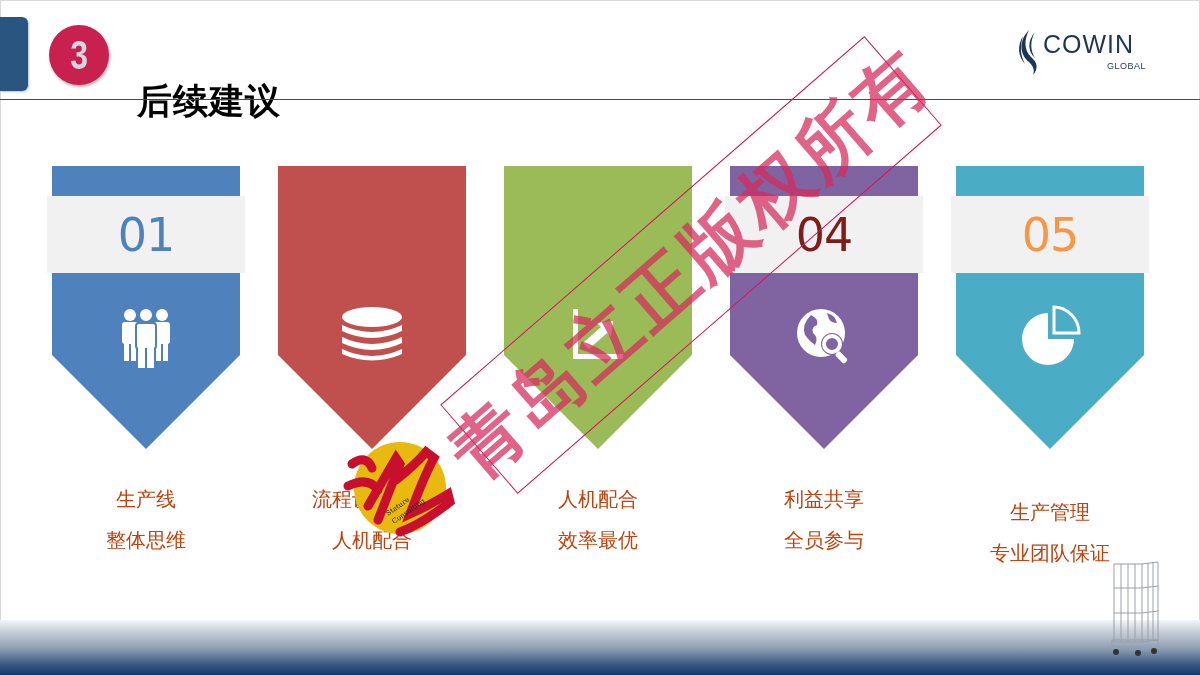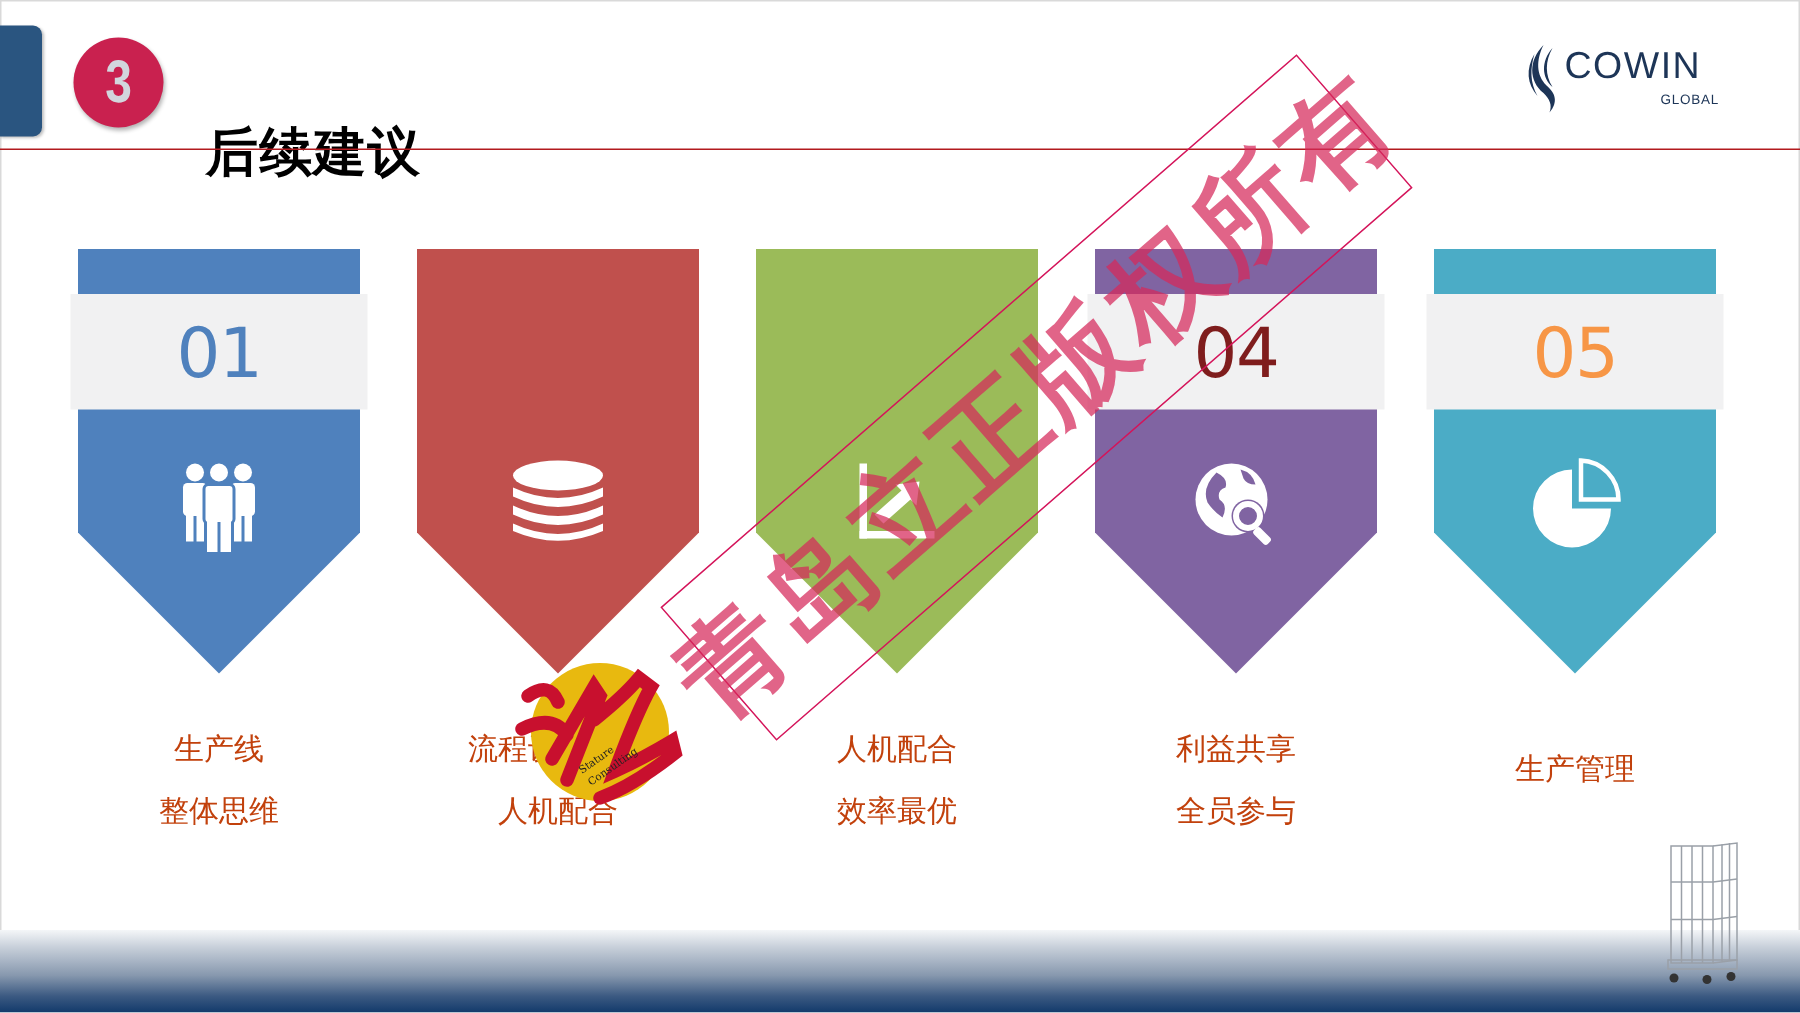--- a/index.html
+++ b/index.html
@@ -146,20 +146,21 @@
   <div class="band">
     <span style="color:#f79646">05</span>
   </div>
   <svg class="icon" viewBox="0 0 70 70">
     <path d="M33 12 A26 26 0 1 0 59 38 L33 38 Z" fill="#fff"></path>
     <path d="M39 6 A26 26 0 0 1 64 32 L39 32 Z" fill="none" stroke="#fff" stroke-width="3"></path>
   </svg>
 </div>
 <div class="caption" style="left:950px;margin-top:13px;">
   <div>生产管理</div>
+  <div>专业团队保证</div>
 </div>
 
 <div class="footer"></div>
 <svg class="cart" viewBox="0 0 56 100">
   <g fill="none" stroke="#9aa0a8" stroke-width="1">
     <rect x="6" y="6" width="28" height="78"></rect>
     <polyline points="34,6 50,4 50,82 34,84"></polyline>
     <line x1="6" y1="30" x2="34" y2="30"></line>
       <line x1="6" y1="55" x2="34" y2="55"></line>
     <line x1="13" y1="6" x2="13" y2="84"></line>

